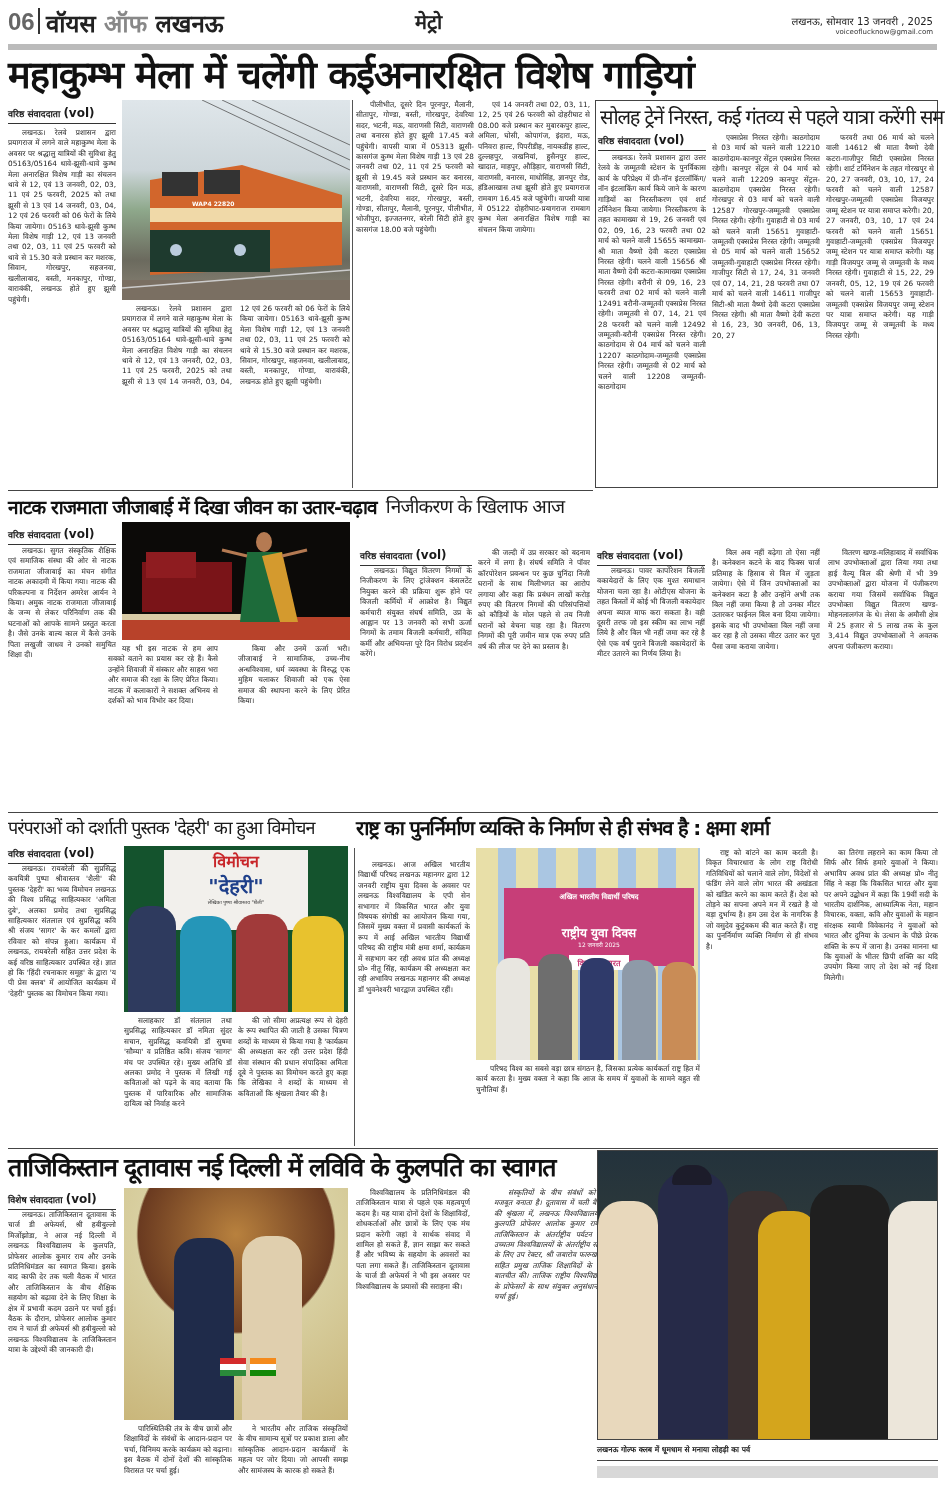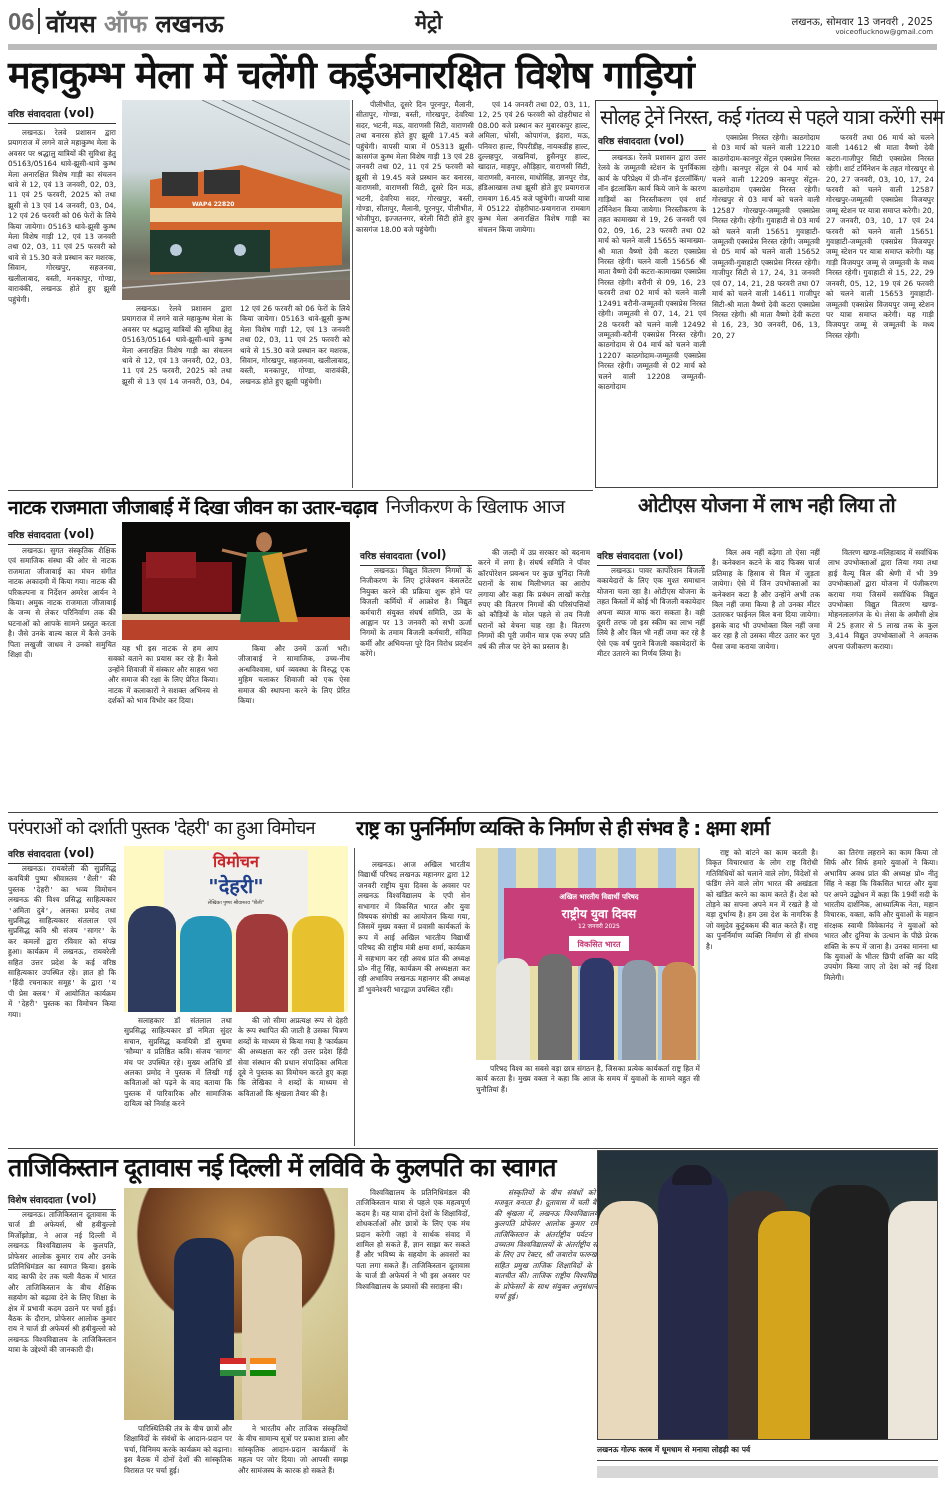--- a/index.html
+++ b/index.html
@@ -134,21 +134,20 @@
   <b>(vol)</b>
 </div>
 <div class="abs col" style="left:360px;top:566px;width:112px;height:242px;">
     <p>लखनऊ। विद्युत वितरण निगमों के निजीकरण के लिए ट्रांजेक्शन कंसलटेंट नियुक्त करने की प्रक्रिया शुरू होने पर बिजली कर्मियों में आक्रोश है। विद्युत कर्मचारी संयुक्त संघर्ष समिति, उप्र के आह्वान पर 13 जनवरी को सभी ऊर्जा निगमों के तमाम बिजली कर्मचारी, संविदा कर्मी और अभियन्ता पूरे दिन विरोध प्रदर्शन करेंगे।</p>
   </div>
 <div class="abs col" style="left:478px;top:548px;width:112px;height:260px;">
     <p>की जल्दी में उप्र सरकार को बदनाम करने में लगा है। संघर्ष समिति ने पॉवर कॉरपोरेशन प्रबन्धन पर कुछ चुनिंदा निजी घरानों के साथ मिलीभगत का आरोप लगाया और कहा कि प्रबंधन लाखों करोड़ रुपए की वितरण निगमों की परिसंपत्तियों को कौड़ियों के मोल पहले से तय निजी घरानों को बेचना चाह रहा है। वितरण निगमों की पूरी जमीन मात्र एक रुपए प्रति वर्ष की लीज पर देने का प्रस्ताव है।</p>
   </div>
 
 <div class="abs" style="left:595px;top:492px;width:343px;text-align:center;font:bold 20px/26px 'DejaVu Sans',sans-serif;letter-spacing:-0.8px;">
-  <div>ओटीएस योजना में लाभ नही लिया तो</div>
 </div>
 <div class="abs byline" style="left:597px;top:548px;width:108px;">
   <span>वरिष्ठ संवाददाता</span>
   <b>(vol)</b>
 </div>
 <div class="abs col" style="left:597px;top:566px;width:108px;height:242px;">
     <p>लखनऊ। पावर कार्पोरेशन बिजली बकायेदारों के लिए एक मुश्त समाधान योजना चला रहा है। ओटीएस योजना के तहत किस्तों में कोई भी बिजली बकायेदार अपना ब्याज माफ करा सकता है। वही दूसरी तरफ जो इस स्कीम का लाभ नहीं लिये है और बिल भी नहीं जमा कर रहे है ऐसे एक वर्ष पुराने बिजली बकायेदारों के मीटर उतारने का निर्णय लिया है।</p>
   </div>
 <div class="abs col" style="left:712px;top:548px;width:108px;height:260px;">
     <p>बिल अब नहीं बढ़ेगा तो ऐसा नहीं है। कनेक्शन कटने के बाद फिक्स चार्ज प्रतिमाह के हिसाब से बिल में जुड़ता जायेगा। ऐसे में जिन उपभोक्ताओं का कनेक्शन कटा है और उन्होंने अभी तक बिल नहीं जमा किया है तो उनका मीटर उतारकर फाईनल बिल बना दिया जायेगा। इसके बाद भी उपभोक्ता बिल नहीं जमा कर रहा है तो उसका मीटर उतार कर पूरा पैसा जमा कराया जायेगा।</p>
@@ -157,24 +156,24 @@
     <p>वितरण खण्ड-मलिहाबाद में सर्वाधिक लाभ उपभोक्ताओं द्वारा लिया गया तथा हाई वैल्यू बिल की श्रेणी में भी 39 उपभोक्ताओं द्वारा योजना में पंजीकरण कराया गया जिसमें सर्वाधिक विद्युत उपभोक्ता विद्युत वितरण खण्ड-मोहनलालगंज के थे। लेसा के अमौसी क्षेत्र में 25 हजार से 5 लाख तक के कुल 3,414 विद्युत उपभोक्ताओं ने अवतक अपना पंजीकरण कराया।</p>
   </div>
 
 <div class="abs hline" style="left:8px;top:812px;width:930px;"></div>
 
 <div class="abs" style="left:8px;top:816px;font:18px/24px 'DejaVu Sans',sans-serif;letter-spacing:-1px;white-space:nowrap;">परंपराओं को दर्शाती पुस्तक 'देहरी' का हुआ विमोचन</div>
 <div class="abs byline" style="left:8px;top:846px;width:108px;">
   <span>वरिष्ठ संवाददाता</span>
   <b>(vol)</b>
 </div>
-<div class="abs col" style="left:8px;top:864px;width:108px;height:280px;font-family:Liberation Mono, monospace;">
+<div class="abs col" style="left:8px;top:864px;width:108px;height:280px;">
     <p>लखनऊ। रायबरेली की सुप्रसिद्ध कवयित्री पुष्पा श्रीवास्तव 'शैली' की पुस्तक 'देहरी' का भव्य विमोचन लखनऊ की विश्व प्रसिद्ध साहित्यकार 'अमिता दुबे', अलका प्रमोद तथा सुप्रसिद्ध साहित्यकार संतलाल एवं सुप्रसिद्ध कवि श्री संजय 'सागर' के कर कमलों द्वारा रविवार को संपन्न हुआ। कार्यक्रम में लखनऊ, रायबरेली सहित उत्तर प्रदेश के कई वरिष्ठ साहित्यकार उपस्थित रहे। ज्ञात हो कि 'हिंदी रचनाकार समूह' के द्वारा 'य पी प्रेस क्लब' में आयोजित कार्यक्रम में 'देहरी' पुस्तक का विमोचन किया गया।</p>
   </div>
-<div class="abs photo" style="left:124px;top:846px;width:224px;height:166px;background:#fef9c3;">
+<div class="abs photo" style="left:124px;top:846px;width:224px;height:166px;background:#14532d;">
   <div class="abs" style="left:40px;top:4px;width:144px;height:80px;background:#f2f0ec;text-align:center;">
     <div style="font:bold 16px 'DejaVu Sans',sans-serif;color:#c8262a;">विमोचन</div>
     <div style="font:bold 20px 'DejaVu Sans',sans-serif;color:#1e3f8a;">"देहरी"</div>
     <div style="font:5px 'DejaVu Sans',sans-serif;color:#333;">लेखिका पुष्पा श्रीवास्तव "शैली"</div>
   </div>
   <div class="abs" style="left:4px;top:60px;width:48px;height:106px;background:#2e3a5e;border-radius:20px 20px 0 0;"></div>
   <div class="abs" style="left:56px;top:70px;width:52px;height:96px;background:#2596b8;border-radius:20px 20px 0 0;"></div>
   <div class="abs" style="left:112px;top:68px;width:52px;height:98px;background:#a13a3a;border-radius:20px 20px 0 0;"></div>
   <div class="abs" style="left:168px;top:70px;width:52px;height:96px;background:#e8c22e;border-radius:20px 20px 0 0;"></div>
 </div>
@@ -185,21 +184,21 @@
     <p>की जो सीमा अप्रत्यक्ष रूप से देहरी के रूप स्थापित की जाती है उसका चित्रण शब्दों के माध्यम से किया गया है 'कार्यक्रम की अध्यक्षता कर रही उत्तर प्रदेश हिंदी सेवा संस्थान की प्रधान संपादिका अमिता दूबे ने पुस्तक का विमोचन करते हुए कहा कि लेखिका ने शब्दों के माध्यम से कविताओं कि श्रृंखला तैयार की है।</p>
   </div>
 
 <div class="abs h1" style="left:356px;top:814px;font-size:20px;line-height:28px;letter-spacing:-1.2px;">राष्ट्र का पुनर्निर्माण व्यक्ति के निर्माण से ही संभव है : क्षमा शर्मा</div>
 <div class="abs col" style="left:358px;top:860px;width:112px;height:284px;">
     <p>लखनऊ। आज अखिल भारतीय विद्यार्थी परिषद लखनऊ महानगर द्वारा 12 जनवरी राष्ट्रीय युवा दिवस के अवसर पर लखनऊ विश्वविद्यालय के एपी सेन सभागार में विकसित भारत और युवा विषयक संगोष्ठी का आयोजन किया गया, जिसमें मुख्य वक्ता में प्रवासी कार्यकर्ता के रूप में आई अखिल भारतीय विद्यार्थी परिषद की राष्ट्रीय मंत्री क्षमा शर्मा, कार्यक्रम में सहभाग कर रही अवध प्रांत की अध्यक्ष प्रो० नीतू सिंह, कार्यक्रम की अध्यक्षता कर रही अभाविप लखनऊ महानगर की अध्यक्ष डॉ भुवनेश्वरी भारद्वाज उपस्थित रहीं।</p>
   </div>
 <div class="abs photo" style="left:476px;top:848px;width:224px;height:212px;background:repeating-linear-gradient(90deg,#e8dfa8 0 22px,#aac6e2 22px 40px);">
   <div class="abs" style="left:28px;top:40px;width:190px;height:78px;background:#c73e78;text-align:center;color:#fff;">
     <div style="font:bold 7px 'DejaVu Sans',sans-serif;padding-top:4px;">अखिल भारतीय विद्यार्थी परिषद</div>
-    <div style="font:bold 12px 'DejaVu Sans',sans-serif;padding-top:4px;">राष्ट्रीय युवा दिवस</div>
+    <div style="font:bold 12px 'DejaVu Sans',sans-serif;padding-top:4px;margin-top:19px;">राष्ट्रीय युवा दिवस</div>
     <div style="font:6px 'DejaVu Sans',sans-serif;">12 जनवरी 2025</div>
     <div style="display:inline-block;margin-top:6px;background:#fff;color:#c73e78;font:bold 8px 'DejaVu Sans',sans-serif;padding:2px 8px;">विकसित भारत</div>
   </div>
   <div class="abs" style="left:20px;top:110px;width:34px;height:102px;background:#e8e6e0;border-radius:14px 14px 0 0;"></div>
   <div class="abs" style="left:62px;top:106px;width:34px;height:106px;background:#6e6e6e;border-radius:14px 14px 0 0;"></div>
   <div class="abs" style="left:104px;top:110px;width:34px;height:102px;background:#2f3a6a;border-radius:14px 14px 0 0;"></div>
   <div class="abs" style="left:146px;top:112px;width:34px;height:100px;background:#8e9aa8;border-radius:14px 14px 0 0;"></div>
   <div class="abs" style="left:186px;top:114px;width:34px;height:98px;background:#c98c56;border-radius:14px 14px 0 0;"></div>
 </div>
 <div class="abs col" style="left:476px;top:1064px;width:224px;height:80px;">

